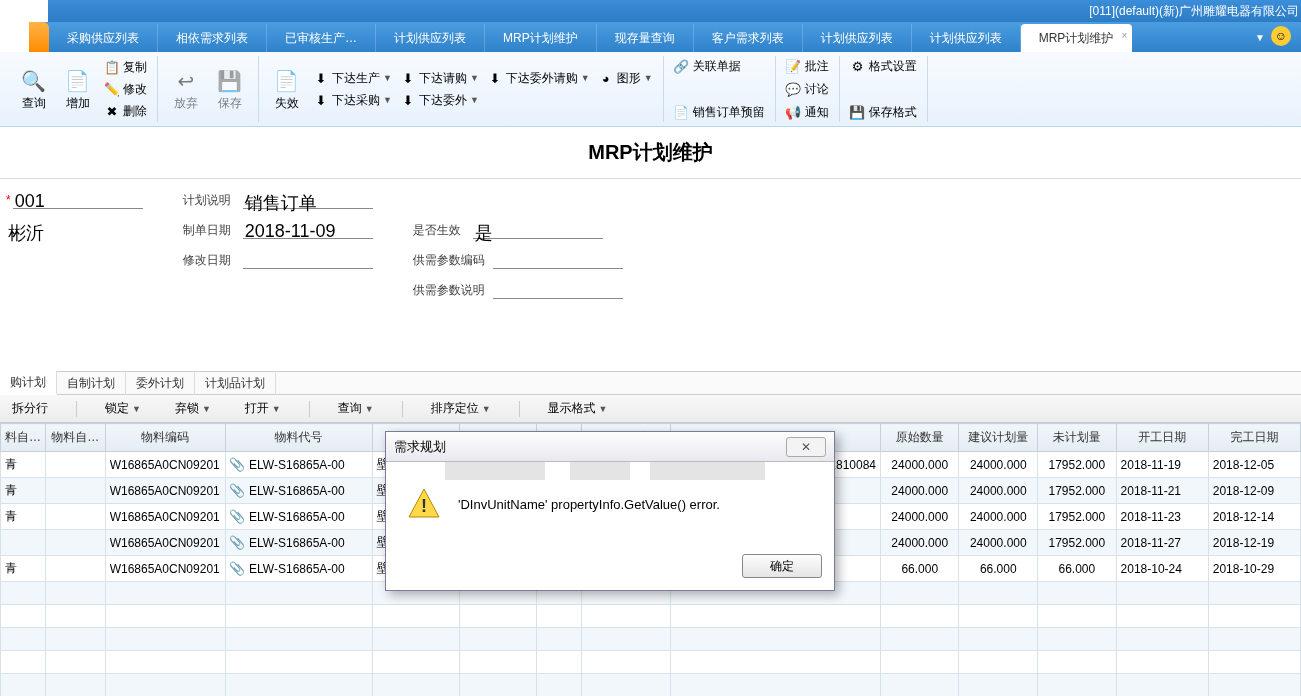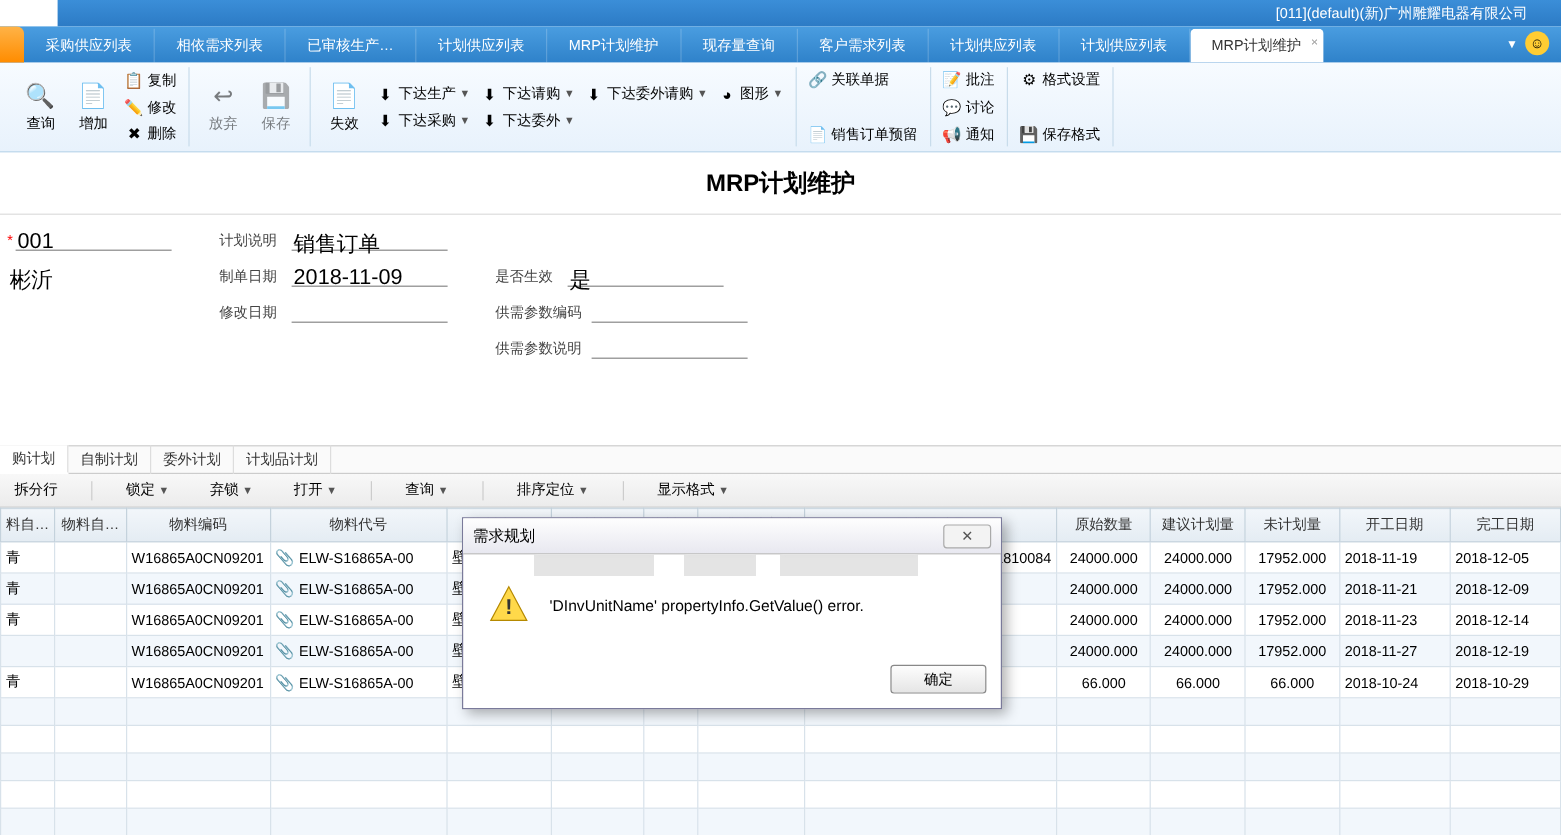--- a/index.html
+++ b/index.html
@@ -1,20 +1,20 @@
 <!DOCTYPE html>
 <html><head>
 <meta charset="utf-8">
 <style>
 * { box-sizing: border-box; margin: 0; padding: 0; font-family: "Microsoft YaHei", SimSun, sans-serif; }
 body { width: 1301px; height: 696px; background: #fff; font-size: 12px; overflow: hidden; position: relative; }
 
-.title-bar { height: 22px; background: linear-gradient(#3b8ed8, #2c7bc5); color: #fff; text-align: right; padding: 3px 28px; font-size: 12px; margin-left: 48px; }
-
-.tab-strip { height: 30px; background: linear-gradient(#4a9de0, #2f82ca); display: flex; align-items: flex-end; padding-left: 0; position: relative; }
+.title-bar { height: 22px; background: linear-gradient(#3b8ed8, #2c7bc5); color: #fff; text-align: right; padding: 3px 2px; font-size: 12px; margin-left: 48px; }
+
+.tab-strip { height: 30px; background: linear-gradient(#4a9de0, #2f82ca); display: flex; align-items: flex-end; padding-left: 0; position: relative; margin-left: 29px; }
 .tab-strip .first-tab { width: 20px; height: 30px; background: linear-gradient(#ffb347, #ff8c00); border-radius: 0 6px 0 0; }
 .tab { padding: 6px 18px; color: #fff; font-size: 12px; cursor: pointer; border-right: 1px solid rgba(255,255,255,0.2); height: 28px; position: relative; }
 .tab.active { background: #fff; color: #333; border-radius: 4px 4px 0 0; }
 .tab .close-x { position: absolute; right: 4px; top: 6px; font-size: 10px; color: #999; }
 .emoji-btn { position: absolute; right: 10px; top: 4px; width: 20px; height: 20px; background: #ffcc33; border-radius: 50%; display:flex;align-items:center;justify-content:center; font-size:12px; }
 .dd-arrow { position: absolute; right: 36px; top: 10px; color: #fff; font-size:10px; }
 
 .ribbon { height: 75px; background: linear-gradient(#f7fbff, #e8f2fc); border-bottom: 1px solid #b8d4ea; display: flex; padding: 4px 6px; }
 .ribbon-group { display: flex; flex-direction: column; justify-content: space-between; padding: 0 6px; border-right: 1px solid #c8dceb; }
 .ribbon-group.big { flex-direction: row; align-items: center; }

